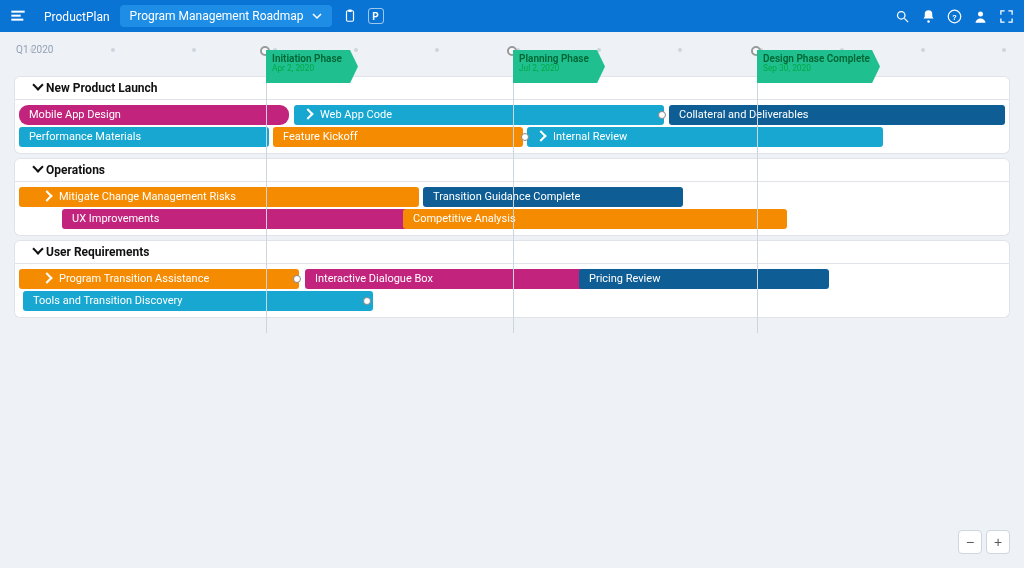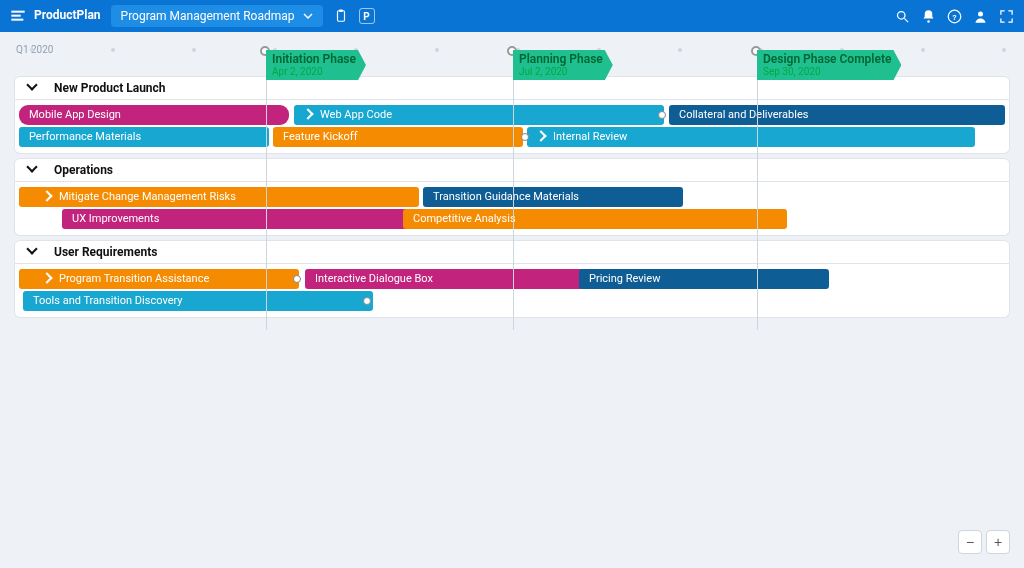--- a/index.html
+++ b/index.html
@@ -14,41 +14,41 @@
     --magenta:#c2247d;
     --teal:#0f6d9e;
     --dkblue:#0e5e95;
     --mint:#1fbf8f;
     font-family:-apple-system,BlinkMacSystemFont,"Segoe UI",Roboto,Arial,sans-serif;
   }
   *{box-sizing:border-box}
   body{margin:0;background:var(--bg);height:568px;width:1024px;overflow:hidden;color:#111;font-size:12px}
   
   .hdr{height:32px;background:var(--header);display:flex;align-items:center;color:#fff;padding:0 10px;gap:10px}
-  .logo{display:flex;align-items:flex-start;gap:8px;font-weight:700}
+  .logo{display:flex;align-items:flex-end;gap:18px;font-weight:400}
   .logo svg{width:16px;height:16px}
   .roadmap-pill{background:var(--pill);border-radius:4px;padding:4px 10px;font-size:12px;display:flex;align-items:center;gap:8px;cursor:pointer}
   .hdr .sp{flex:1}
   .ic{width:16px;height:16px;display:inline-flex;align-items:center;justify-content:center;color:#fff;cursor:pointer}
   .ic.box{border:1px solid rgba(255,255,255,.6);border-radius:3px}
   
   .canvas{position:absolute;inset:40px 10px 10px 10px;background:var(--bg);border-radius:6px;overflow:hidden}
   .qlabel{position:absolute;left:6px;top:4px;color:#93a0b4;font-size:10px}
   .ticks{position:absolute;left:0;right:0;top:8px;height:6px;pointer-events:none}
   .ticks span{position:absolute;top:0;width:4px;height:4px;background:#cdd5df;border-radius:50%}
   
   .ms{position:absolute;top:10px;display:flex;flex-direction:column;z-index:3}
-  .ms .flag{background:var(--mint);color:#063;font-size:12px;font-weight:600;padding:3px 10px 3px 6px;clip-path:polygon(0 0,calc(100% - 8px) 0,100% 50%,calc(100% - 8px) 100%,0 100%);line-height:1.1;min-width:92px}
+  .ms .flag{background:var(--mint);color:#063;font-size:10px;font-weight:600;padding:3px 10px 10px 6px;clip-path:polygon(0 0,calc(100% - 8px) 0,100% 50%,calc(100% - 8px) 100%,0 100%);line-height:1.1;min-width:92px}
   .ms .flag small{display:block;font-weight:400;color:#0a4}
   .ms .line{position:absolute;top:0;bottom:-250px;width:1px;background:#cdd5df;left:0}
   .ms .dot{width:10px;height:10px;border:2px solid #999;border-radius:50%;background:#fff;position:absolute;left:-6px;top:-4px}
   
   .lanes{position:absolute;left:0;right:0;top:36px}
   .lane{margin:0 4px 4px 4px}
-  .lane-head{display:flex;align-items:center;gap:16px;font-weight:700;font-size:12px;padding:4px 13px;cursor:pointer;background:#fff;border:1px solid var(--lane-border);border-radius:6px 6px 0 0}
+  .lane-head{display:flex;align-items:center;gap:2px;font-weight:700;font-size:12px;padding:4px 19px;cursor:pointer;background:#fff;border:1px solid var(--lane-border);border-radius:6px 6px 0 0}
   .lane-body{background:#fff;border:1px solid var(--lane-border);border-top:none;border-radius:0 0 6px 6px;padding:3px 0 4px 0}
   .row{position:relative;height:20px;margin:2px 4px}
   .bar{position:absolute;top:0;height:20px;border-radius:3px;color:#fff;font-size:11px;line-height:20px;padding:0 10px;white-space:nowrap;overflow:hidden;cursor:pointer;display:flex;align-items:center;gap:6px}
   .chev{width:10px;height:10px;display:inline-block}
   .chev::before{content:"";display:block;width:6px;height:6px;border-right:2px solid #fff;border-bottom:2px solid #fff;transform:rotate(-45deg)}
   .link-dot{position:absolute;width:8px;height:8px;border:1.5px solid #888;border-radius:50%;background:#fff;top:6px}
   .chevdown{width:10px;height:10px;display:inline-block}
   .chevdown::before{content:"";display:block;width:6px;height:6px;border-right:2px solid #111;border-bottom:2px solid #111;transform:rotate(45deg);margin-top:-2px}
   
   .zoom{position:absolute;right:14px;bottom:14px;display:flex;gap:4px}
@@ -165,41 +165,41 @@
               <span>Collateral and Deliverables</span>
             </div>
           </div>
           <div class="row">
             <div class="bar" style="left: 0px; width: 250px; background: var(--cyan);">
               <span>Performance Materials</span>
             </div>
             <div class="bar" style="left: 254px; width: 250px; background: var(--orange);">
               <span>Feature Kickoff</span>
             </div>
-            <div class="bar" style="left: 508px; width: 448px; background: var(--cyan);">
+            <div class="bar" style="left: 508px; width: 356px; background: var(--cyan);">
               <span class="chev"></span>
               <span>Internal Review</span>
             </div>
             <span class="link-dot" style="left: 502px;"></span>
           </div>
         </div>
       </div>
       <div class="lane">
         <div class="lane-head">
           <span class="chevdown"></span>
           <span>Operations</span>
         </div>
         <div class="lane-body">
           <div class="row">
             <div class="bar" style="left: 0px; width: 400px; background: var(--orange); padding-left: 24px;">
               <span class="chev"></span>
               <span>Mitigate Change Management Risks</span>
             </div>
             <div class="bar" style="left: 404px; width: 260px; background: var(--dkblue);">
-              <span>Transition Guidance Materials</span>
+              <span>Transition Guidance Complete</span>
             </div>
           </div>
           <div class="row">
             <div class="bar" style="left: 43px; width: 350px; background: var(--magenta);">
               <span>UX Improvements</span>
             </div>
             <div class="bar" style="left: 384px; width: 384px; background: var(--orange);">
               <span>Competitive Analysis</span>
             </div>
           </div>

